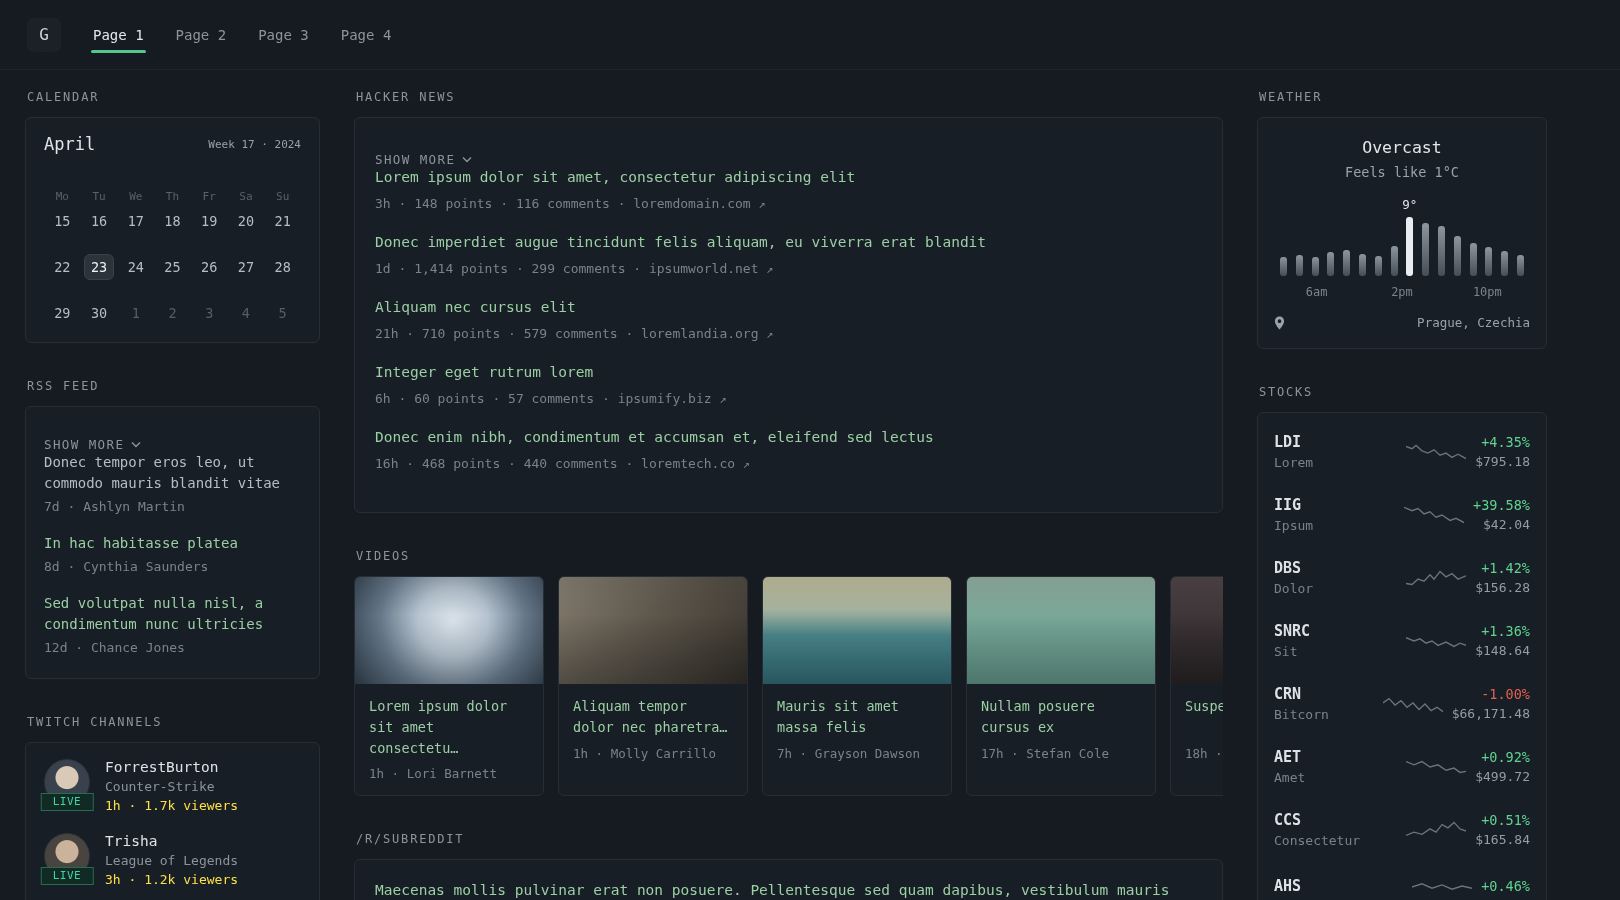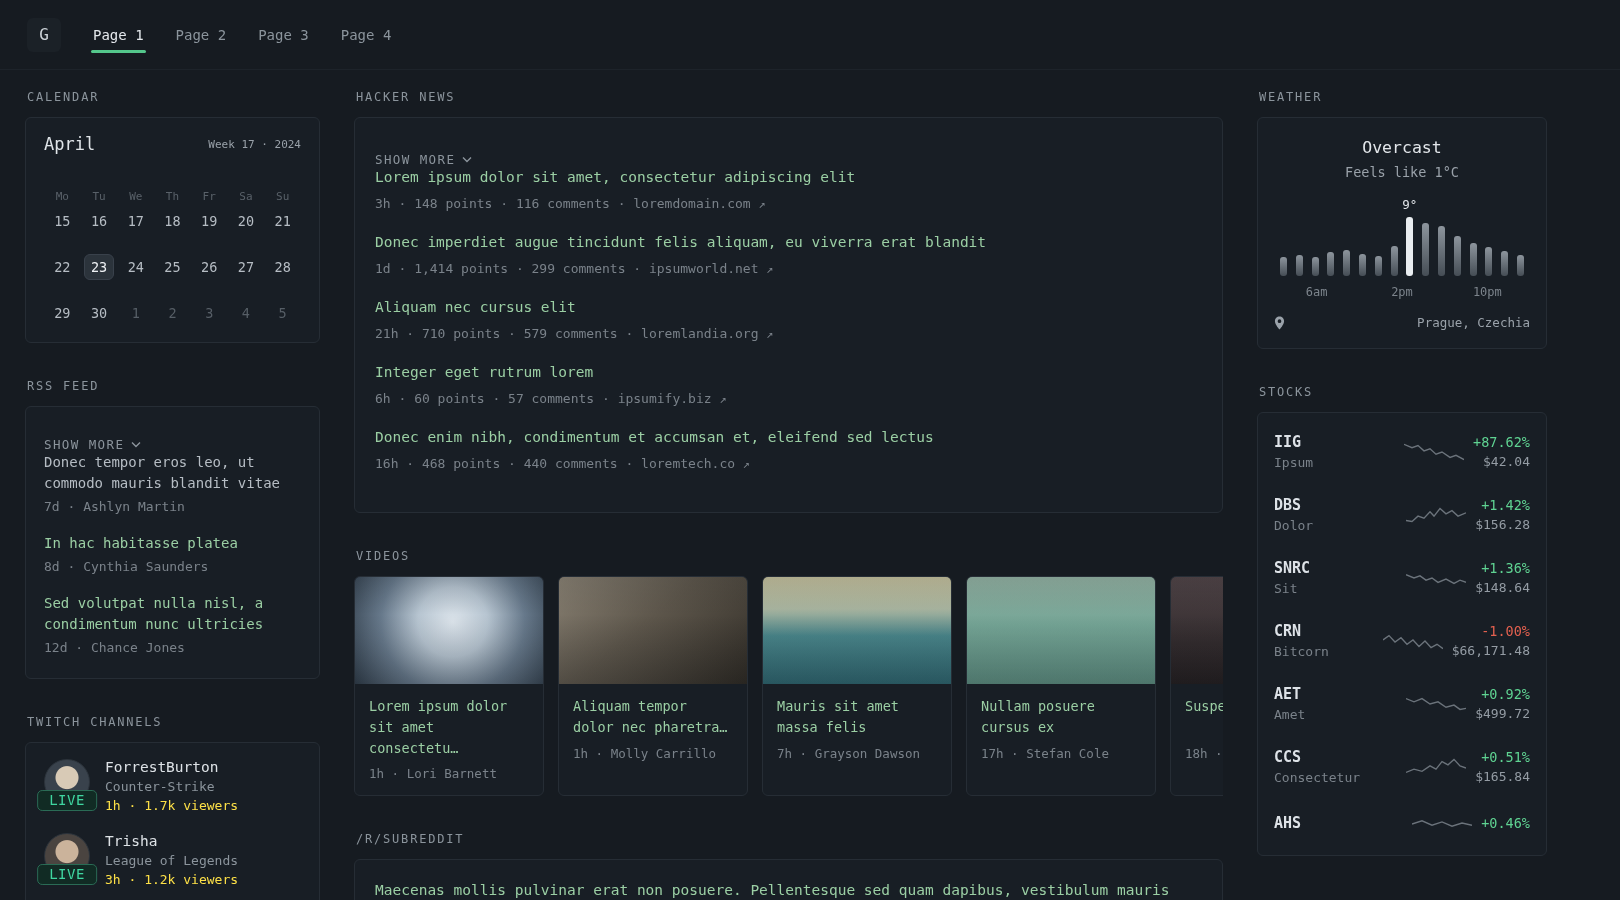--- a/index.html
+++ b/index.html
@@ -75,21 +75,21 @@
   
   .channel { display:flex; gap:15px; margin-bottom:20px; cursor:pointer; }
   .channel:last-of-type { margin-bottom:0; }
   .avatar { flex:0 0 46px; width:46px; height:46px; border-radius:50%; position:relative; border:1px solid #2c343c; }
   .channel:nth-of-type(1) .avatar { background:radial-gradient(circle at 50% 40%, #d8cab6 0 11px, #39424c 12px); }
   .channel:nth-of-type(2) .avatar { background:radial-gradient(circle at 50% 40%, #cbb39b 0 11px, #4a4440 12px); }
   .channel:nth-of-type(3) .avatar { background:radial-gradient(circle at 50% 40%, #e8e2d8 0 12px, #8c94a0 13px); }
   .live {
     position:absolute; bottom:-7px; left:50%; transform:translateX(-50%);
     background:#112b24; color:#3fd6a0; border:1px solid #2a6b55;
-    font-size:14px; letter-spacing:.5px; padding:1px 11px 2px; border-radius:5px;
+    font-size:11px; letter-spacing:.5px; padding:1px 11px 2px; border-radius:0;
   }
   .live:empty { display:none; }
   .channel-name { color:#dde2e6; font-size:14.5px; }
   .channel-game { color:#8b949c; font-size:13px; margin-top:4px; }
   .channel-meta { color:#fde047; font-size:13px; margin-top:4px; }
   .channel-game:empty, .channel-meta:empty { display:none; }
 
   
   .hn-card { padding:20px; }
   .hn-card .item-title { font-size:14.5px; margin-bottom:6px; }
@@ -485,31 +485,44 @@
             </svg>
           <span>Prague, Czechia</span>
         </div>
       </div>
     </section>
 
     <section class="widget">
       <h2 class="sec">STOCKS</h2>
       <div class="card stocks-card">
 
+          <div class="stock-row">
+            <div class="stock-id">
+              <div class="stock-sym">LDI</div>
+              <div class="stock-name">Lorem</div>
+            </div>
+            <svg class="spark" viewBox="0 0 60 22" preserveAspectRatio="none">
+              <polyline points="0,6 6,8 10,5 16,10 22,12 28,9 34,14 40,12 46,16 52,13 60,17"></polyline>
+            </svg>
+            <div class="stock-val">
+              <div class="stock-change up">+4.35%</div>
+              <div class="stock-price">$795.18</div>
+            </div>
+          </div>
 
           <div class="stock-row">
             <div class="stock-id">
               <div class="stock-sym">IIG</div>
               <div class="stock-name">Ipsum</div>
             </div>
             <svg class="spark" viewBox="0 0 60 22" preserveAspectRatio="none">
               <polyline points="0,4 8,7 14,5 20,10 26,8 32,13 38,11 46,16 52,14 60,18"></polyline>
             </svg>
             <div class="stock-val">
-              <div class="stock-change up">+87.62%</div>
+              <div class="stock-change up">+39.58%</div>
               <div class="stock-price">$42.04</div>
             </div>
           </div>
 
           <div class="stock-row">
             <div class="stock-id">
               <div class="stock-sym">DBS</div>
               <div class="stock-name">Dolor</div>
             </div>
             <svg class="spark" viewBox="0 0 60 22" preserveAspectRatio="none">

